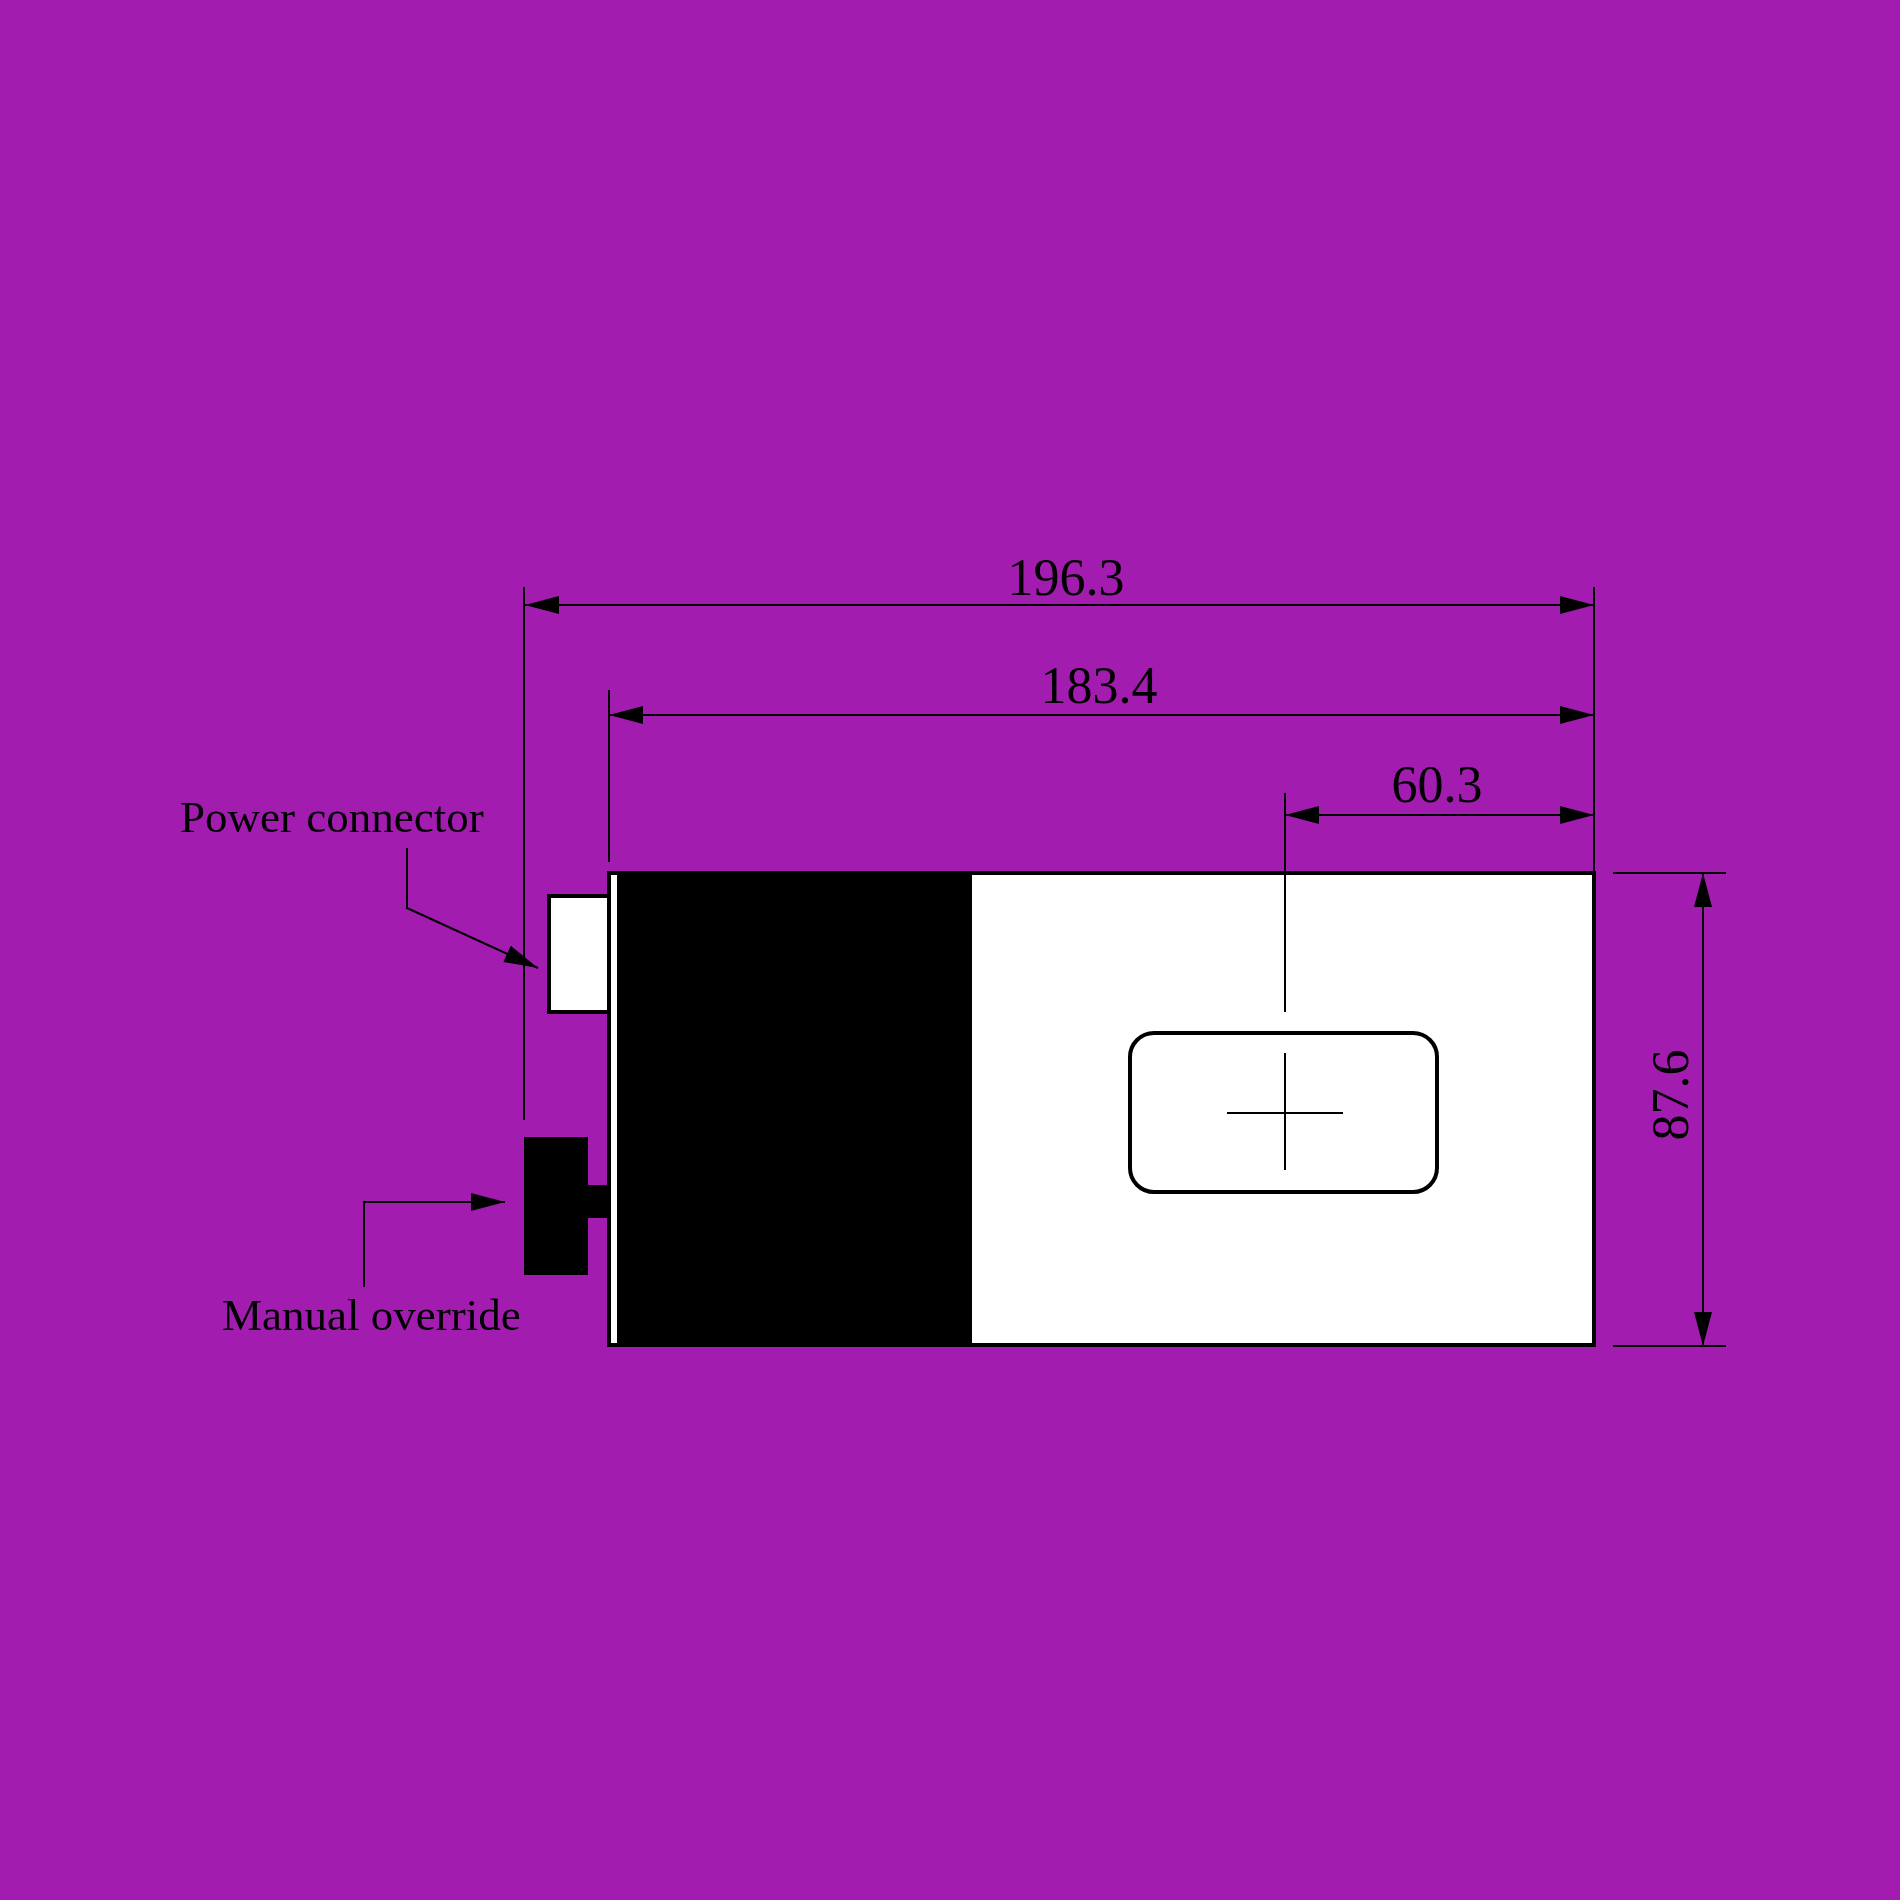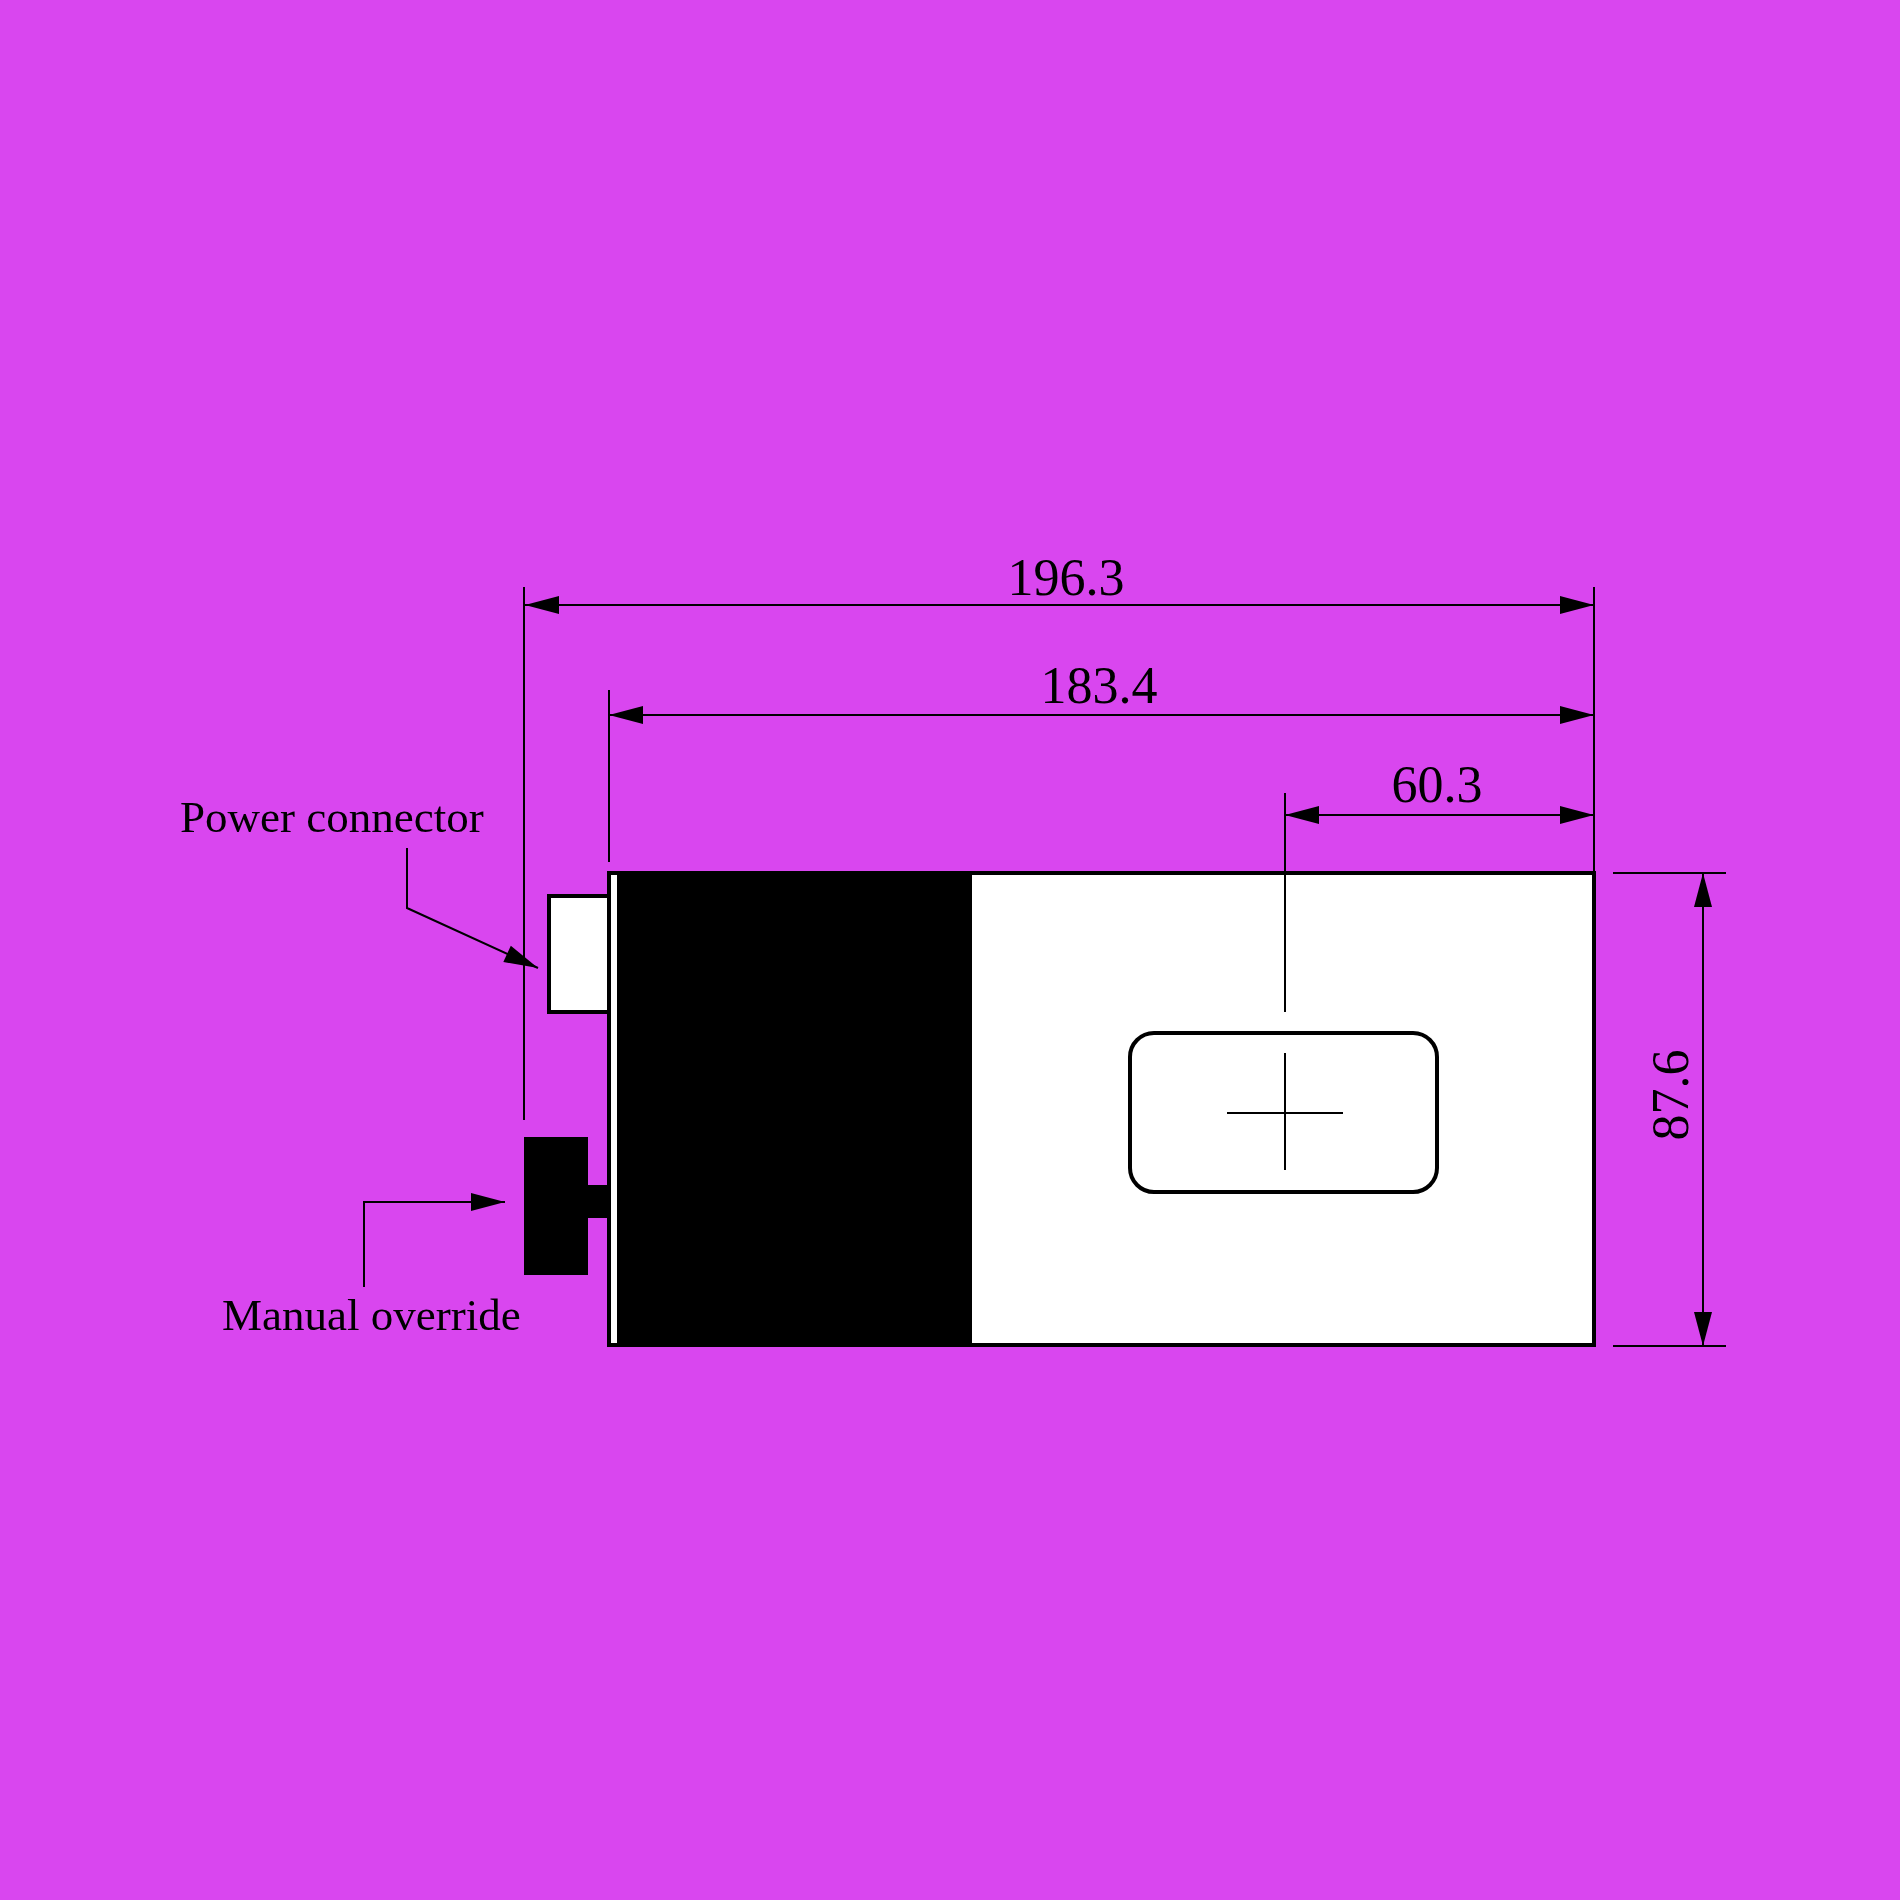--- a/index.html
+++ b/index.html
@@ -4,21 +4,21 @@
 <style>
   html, body {
     margin: 0;
     padding: 0;
     background: #ffffff;
   }
   .page {
     position: relative;
     width: 1900px;
     height: 1900px;
-    background: #d946ef;
+    background: #a21caf;
     overflow: hidden;
   }
   svg {
     display: block;
   }
   .dim-text {
     font-family: "Liberation Serif", "DejaVu Serif", serif;
     font-size: 52px;
     fill: #000000;
   }

